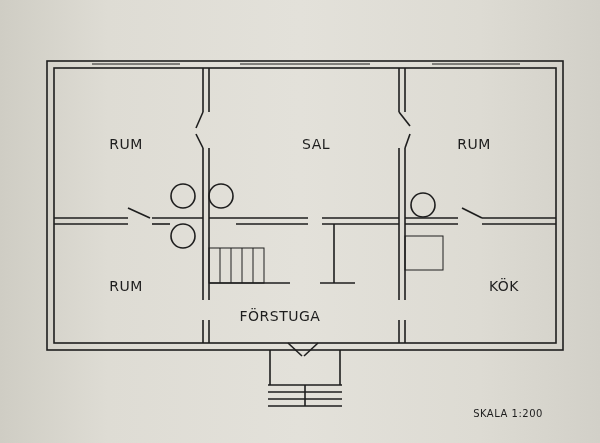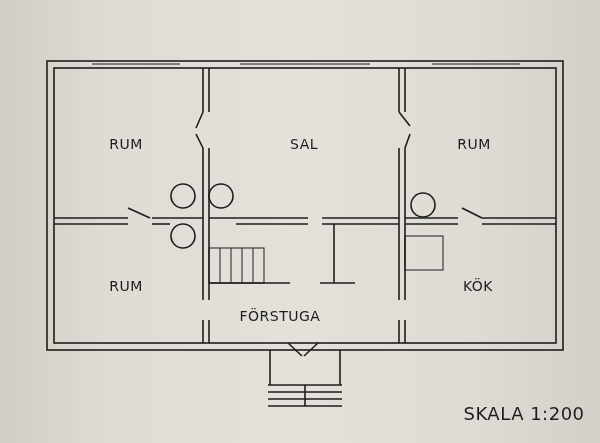--- a/index.html
+++ b/index.html
@@ -1,21 +1,21 @@
 <!DOCTYPE html>
 <html><head>
 <meta charset="utf-8">
 <style>
   html, body { margin:0; padding:0; }
   body { width:600px; height:443px; overflow:hidden;
     background: linear-gradient(90deg,#cfcdc4 0%,#dedcd4 18%,#e3e1da 50%,#dddbd3 80%,#d2d0c8 100%);
     font-family: "DejaVu Sans", sans-serif; position:relative; }
   svg { position:absolute; left:0; top:0; }
   .lbl { position:absolute; font-family:"DejaVu Sans", sans-serif; font-size:14px; color:#1e1e1e; letter-spacing:0.5px; transform:translate(-50%,-50%); white-space:nowrap; }
-  .scale { font-size:18px;margin-left:16px; }
+  .scale { font-size:10px; }
 </style>
 </head>
 <body>
 
 <svg width="600" height="443" viewBox="0 0 600 443">
   <g fill="none" stroke="#1e1e1e" stroke-width="1.6">
 
     <rect x="47" y="61" width="516" height="289"></rect>
     <rect x="54" y="68" width="502" height="275"></rect>
 
@@ -84,18 +84,18 @@
       <line x1="340" y1="350" x2="340" y2="385"></line>
     <line x1="268" y1="385" x2="342" y2="385"></line>
       <line x1="268" y1="392" x2="342" y2="392"></line>
     <line x1="268" y1="399" x2="342" y2="399"></line>
       <line x1="268" y1="406" x2="342" y2="406"></line>
     <line x1="305" y1="385" x2="305" y2="406"></line>
   </g>
 </svg>
 
 <div class="lbl" style="left:126px;top:144px">RUM</div>
-<div class="lbl" style="left:304px;top:144px">SAL</div>
+<div class="lbl" style="left:316px;top:144px">SAL</div>
 <div class="lbl" style="left:474px;top:144px">RUM</div>
 <div class="lbl" style="left:126px;top:286px">RUM</div>
-<div class="lbl" style="left:478px;top:286px">KÖK</div>
+<div class="lbl" style="left:504px;top:286px">KÖK</div>
 <div class="lbl" style="left:280px;top:316px">FÖRSTUGA</div>
 <div class="lbl scale" style="left:508px;top:413px">SKALA 1:200</div>
 
 </body></html>

